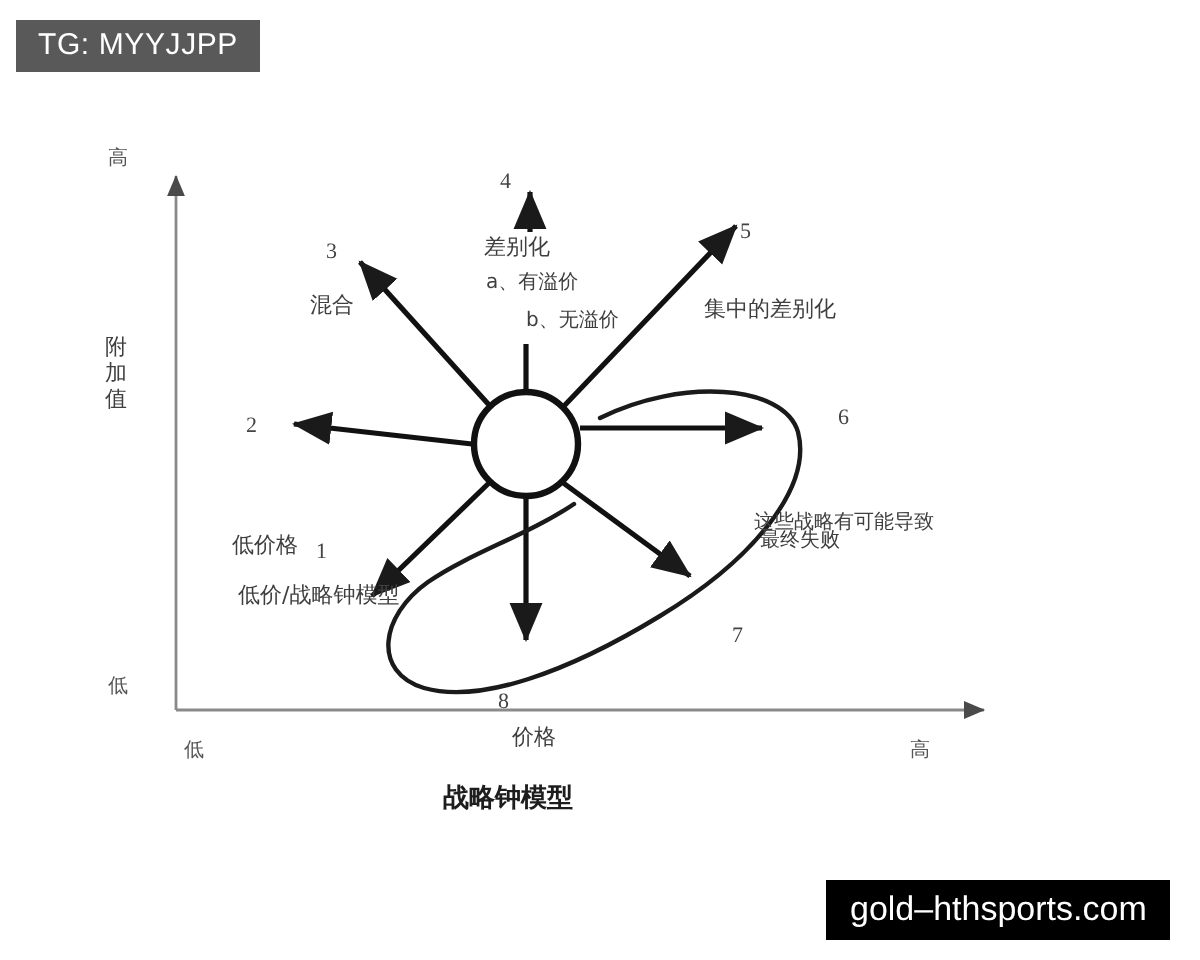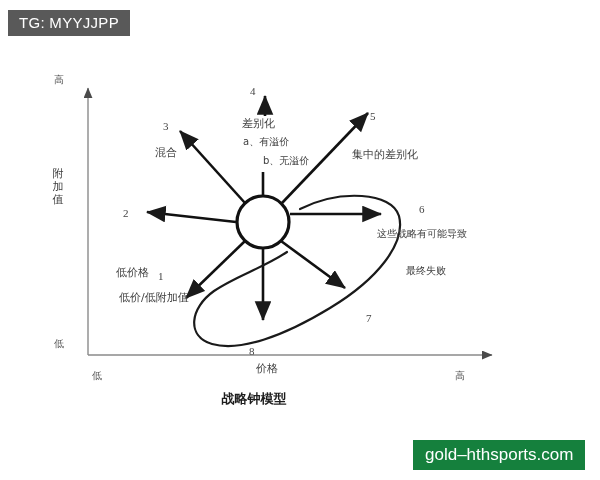--- a/index.html
+++ b/index.html
@@ -29,21 +29,21 @@
     line-height: 1;
     white-space: nowrap;
     font-family: "Liberation Sans", sans-serif;
   }
 
   
   #watermark {
     position: absolute;
     left: 413px;
     top: 440px;
-    background: #15803d;
+    background: #000000;
     color: #ffffff;
     font-size: 17px;
     padding: 6px 12px 7px 12px;
     line-height: 1;
     white-space: nowrap;
     font-family: "Liberation Sans", sans-serif;
   }
 
   
   #diagram {
@@ -171,30 +171,30 @@
 
   <div class="dlabel num" style="left:158px; top:270px;">1</div>
   <div class="dlabel num" style="left:123px; top:207px;">2</div>
   <div class="dlabel num" style="left:163px; top:120px;">3</div>
   <div class="dlabel num" style="left:250px; top:85px;">4</div>
   <div class="dlabel num" style="left:370px; top:110px;">5</div>
   <div class="dlabel num" style="left:419px; top:203px;">6</div>
   <div class="dlabel num" style="left:366px; top:312px;">7</div>
   <div class="dlabel num" style="left:249px; top:345px;">8</div>
 
-  <div class="dlabel cn" style="left:119px; top:291px;">低价/低附加值</div>
+  <div class="dlabel cn" style="left:119px; top:291px;">低价/战略钟模型</div>
   <div class="dlabel cn" style="left:116px; top:226px;margin-top:40px;">低价格</div>
   <div class="dlabel cn" style="left:155px; top:146px;">混合</div>
 
   <div class="dlabel cn" style="left:242px; top:117px;">差别化</div>
   <div class="dlabel cn-small" style="left:231px; top:136px;">a、有溢价</div>
   <div class="dlabel cn-small" style="left:231px; top:155px;padding-left:20px;">b、无溢价</div>
 
   <div class="dlabel cn" style="left:352px; top:148px;">集中的差别化</div>
 
-  <div class="dlabel cn-small" style="left:365px; top:228px;">这些战略有可能导致</div>
-  <div class="dlabel cn-small" style="left:394px; top:265px;">最终失败</div>
+  <div class="dlabel cn-small" style="left:365px; top:256px;">这些战略有可能导致</div>
+  <div class="dlabel cn-small" style="left:368px; top:265px;">最终失败</div>
 
   <div id="chart-title">战略钟模型</div>
 </div>
 
 <div id="tg-badge">TG: MYYJJPP</div>
 <div id="watermark">gold–hthsports.com</div>
 
 </body></html>

